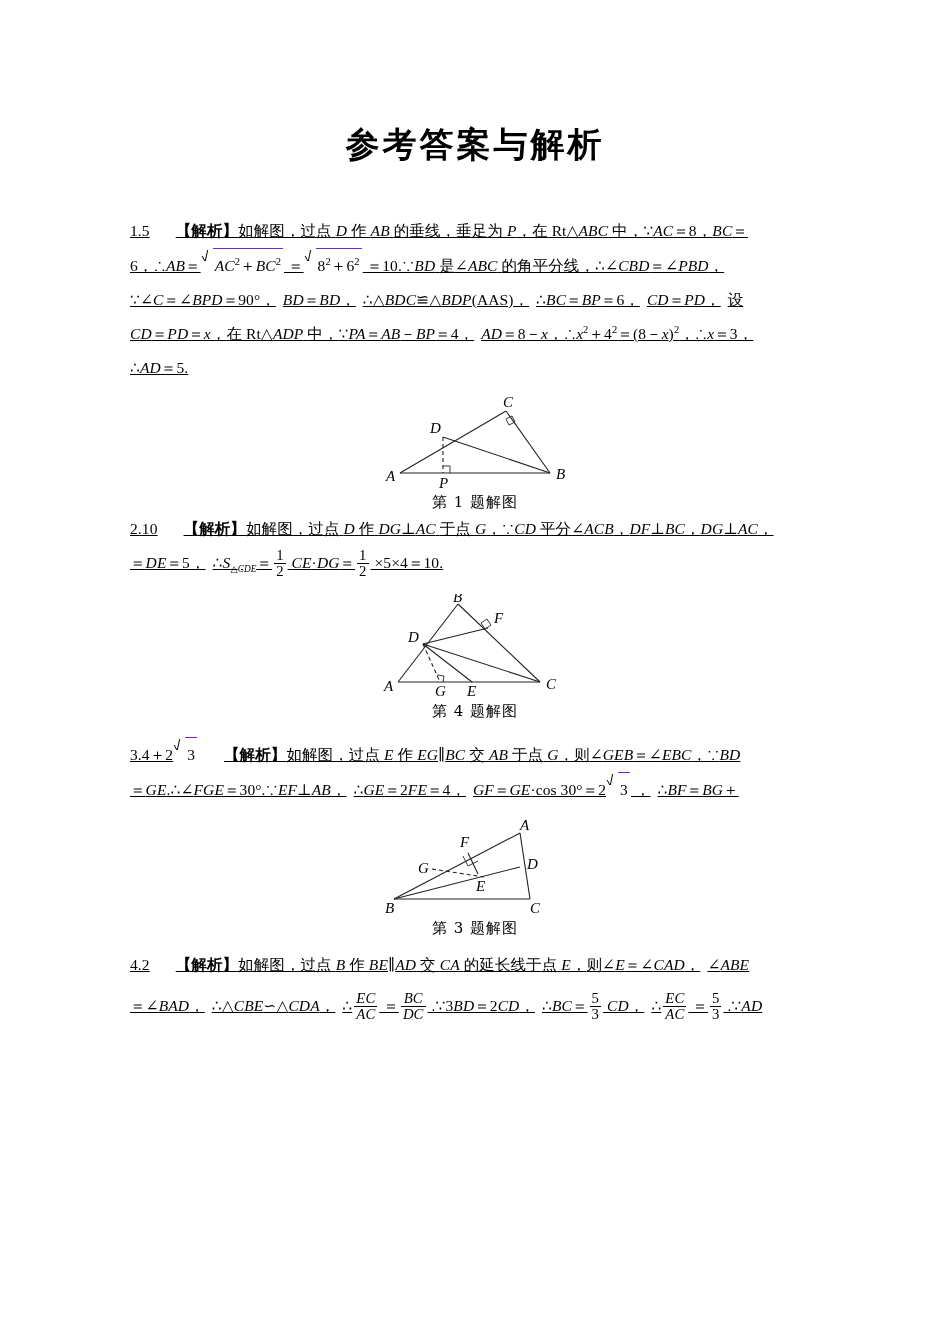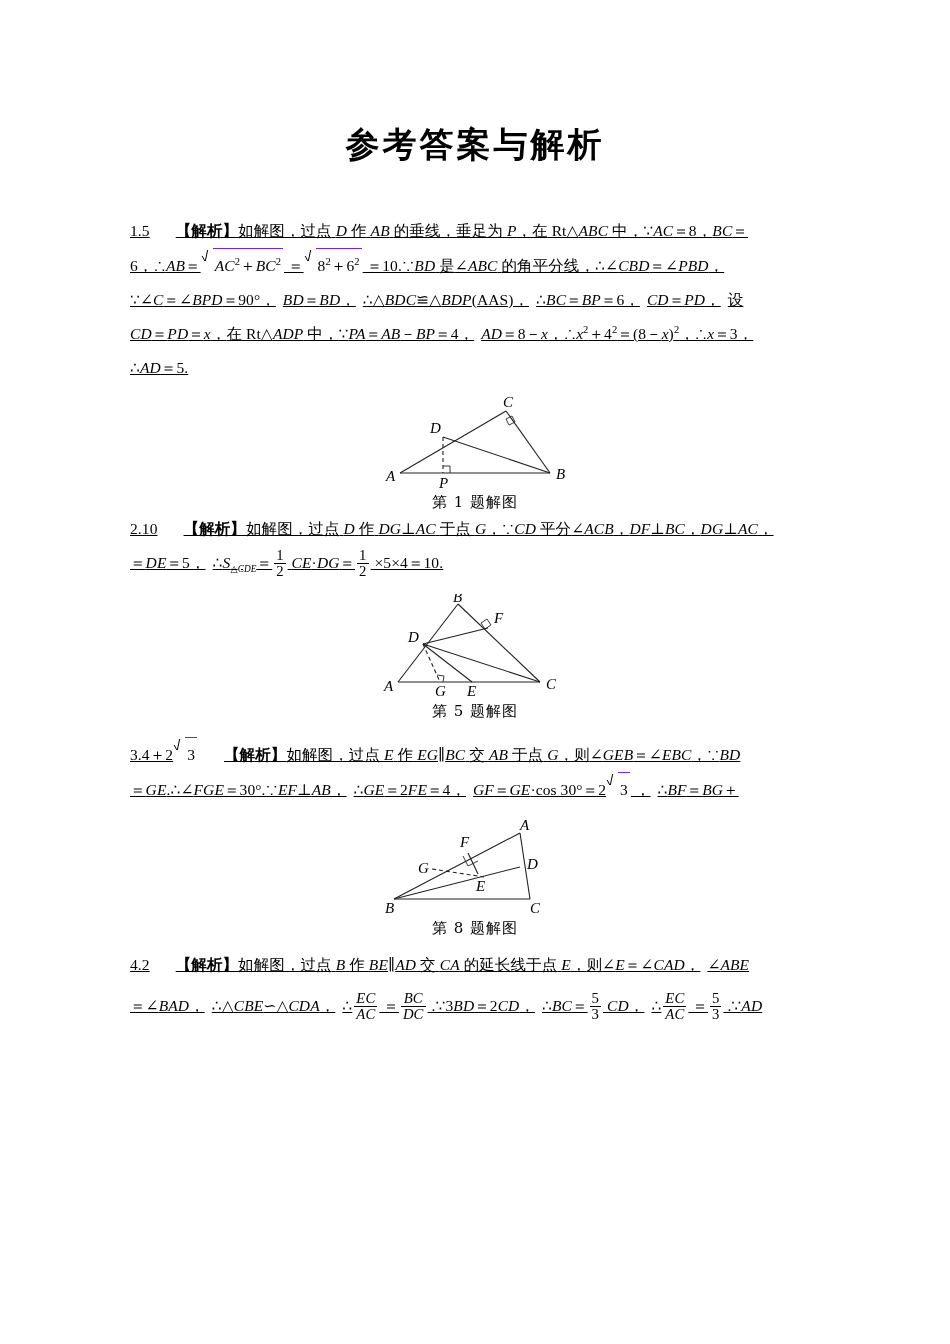--- a/index.html
+++ b/index.html
@@ -188,21 +188,21 @@
 
         <path d="M57 81 L64 82 L63 88" fill="none" stroke="#222" stroke-width="0.9"></path>
         <text class="fl" x="4" y="97">A</text>
         <text class="fl" x="166" y="95">C</text>
         <text class="fl" x="73" y="8">B</text>
         <text class="fl" x="28" y="48">D</text>
         <text class="fl" x="55" y="102">G</text>
         <text class="fl" x="87" y="102">E</text>
         <text class="fl" x="114" y="29">F</text>
       </svg>
-      <div class="fig-cap">第 5 题解图</div>
+      <div class="fig-cap">第 4 题解图</div>
     </div>
 
     <div style="margin-top:16px;">
       <div class="ln">
         <span class="num">3.4＋2</span><span class="rad"><span class="bar">3</span></span><span class="sp3"></span><span class="bold-zh">【解析】</span><span class="zh">如解图，过点</span> <span class="it">E</span> <span class="zh">作</span> <span class="it">EG</span>∥<span class="it">BC</span> <span class="zh">交</span> <span class="it">AB</span> <span class="zh">于点</span> <span class="it">G</span>，<span class="zh">则</span>∠<span class="it">GEB</span>＝∠<span class="it">EBC</span>，∵<span class="it">BD</span>
       </div>
       <div class="ln">
         ＝<span class="it">GE</span>.∴∠<span class="it">FGE</span>＝30°.∵<span class="it">EF</span>⊥<span class="it">AB</span>，<span class="sp"></span>∴<span class="it">GE</span>＝2<span class="it">FE</span>＝4，<span class="sp"></span><span class="it">GF</span>＝<span class="it">GE</span>·cos 30°＝2<span class="rad"><span class="bar">3</span></span> ，<span class="sp"></span>∴<span class="it">BF</span>＝<span class="it">BG</span>＋
       </div>
     </div>
@@ -222,21 +222,21 @@
 
         <path d="M83 37 L88 47 L98 42" fill="none" stroke="#222" stroke-width="0.9"></path>
         <text class="fl" x="5" y="94">B</text>
         <text class="fl" x="150" y="94">C</text>
         <text class="fl" x="140" y="11">A</text>
         <text class="fl" x="38" y="54">G</text>
         <text class="fl" x="80" y="28">F</text>
         <text class="fl" x="147" y="50">D</text>
         <text class="fl" x="96" y="72">E</text>
       </svg>
-      <div class="fig-cap">第 8 题解图</div>
+      <div class="fig-cap">第 3 题解图</div>
     </div>
 
     <div style="margin-top:10px;">
       <div class="ln">
         <span class="num">4.2</span><span class="sp3"></span><span class="bold-zh">【解析】</span><span class="zh">如解图，过点</span> <span class="it">B</span> <span class="zh">作</span> <span class="it">BE</span>∥<span class="it">AD</span> <span class="zh">交</span> <span class="it">CA</span> <span class="zh">的延长线于点</span> <span class="it">E</span>，<span class="zh">则</span>∠<span class="it">E</span>＝∠<span class="it">CAD</span>，<span class="sp"></span>∠<span class="it">ABE</span>
       </div>
       <div class="ln" style="line-height:48px;">
         ＝∠<span class="it">BAD</span>，<span class="sp"></span>∴△<span class="it">CBE</span>∽△<span class="it">CDA</span>，<span class="sp"></span>∴<span class="frac"><span class="n"><span class="it">EC</span></span><span class="d"><span class="it">AC</span></span></span> ＝<span class="frac"><span class="n"><span class="it">BC</span></span><span class="d"><span class="it">DC</span></span></span> .∵3<span class="it">BD</span>＝2<span class="it">CD</span>，<span class="sp"></span>∴<span class="it">BC</span>＝<span class="frac"><span class="n">5</span><span class="d">3</span></span> <span class="it">CD</span>，<span class="sp"></span>∴<span class="frac"><span class="n"><span class="it">EC</span></span><span class="d"><span class="it">AC</span></span></span> ＝<span class="frac"><span class="n">5</span><span class="d">3</span></span> .∵<span class="it">AD</span>
       </div>
     </div>

